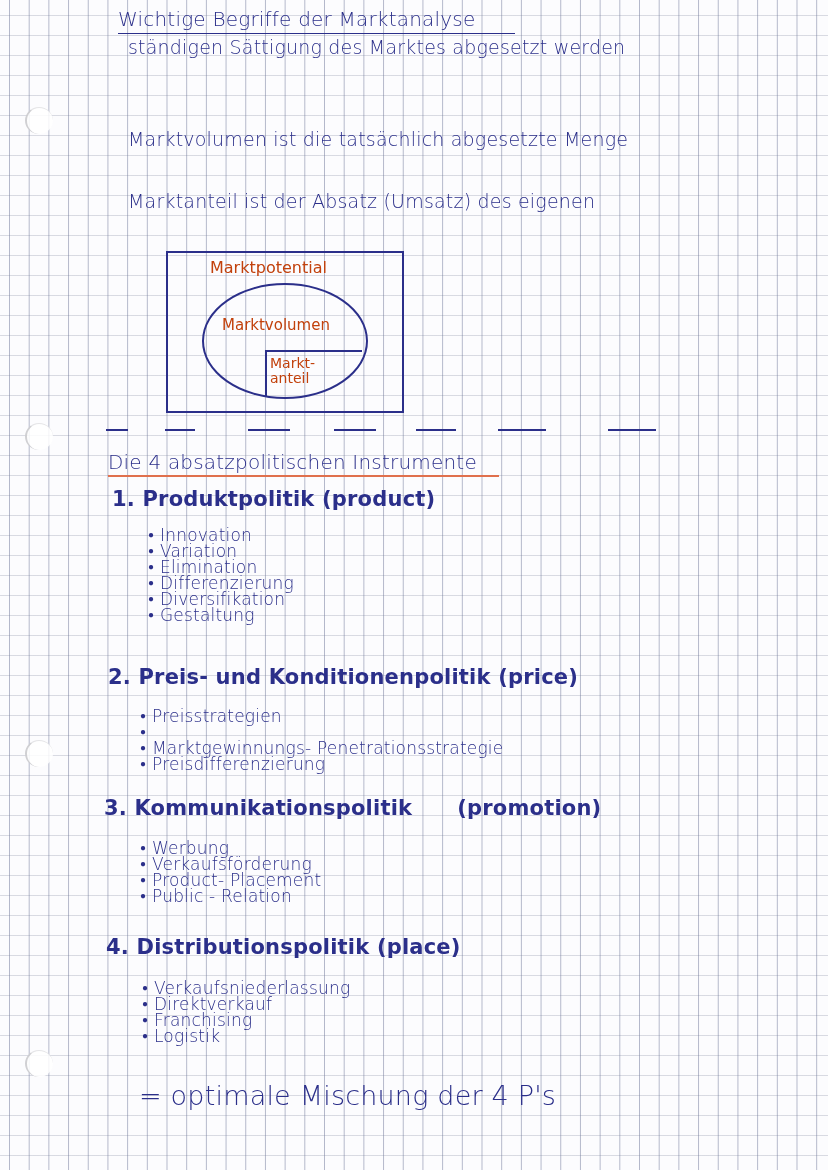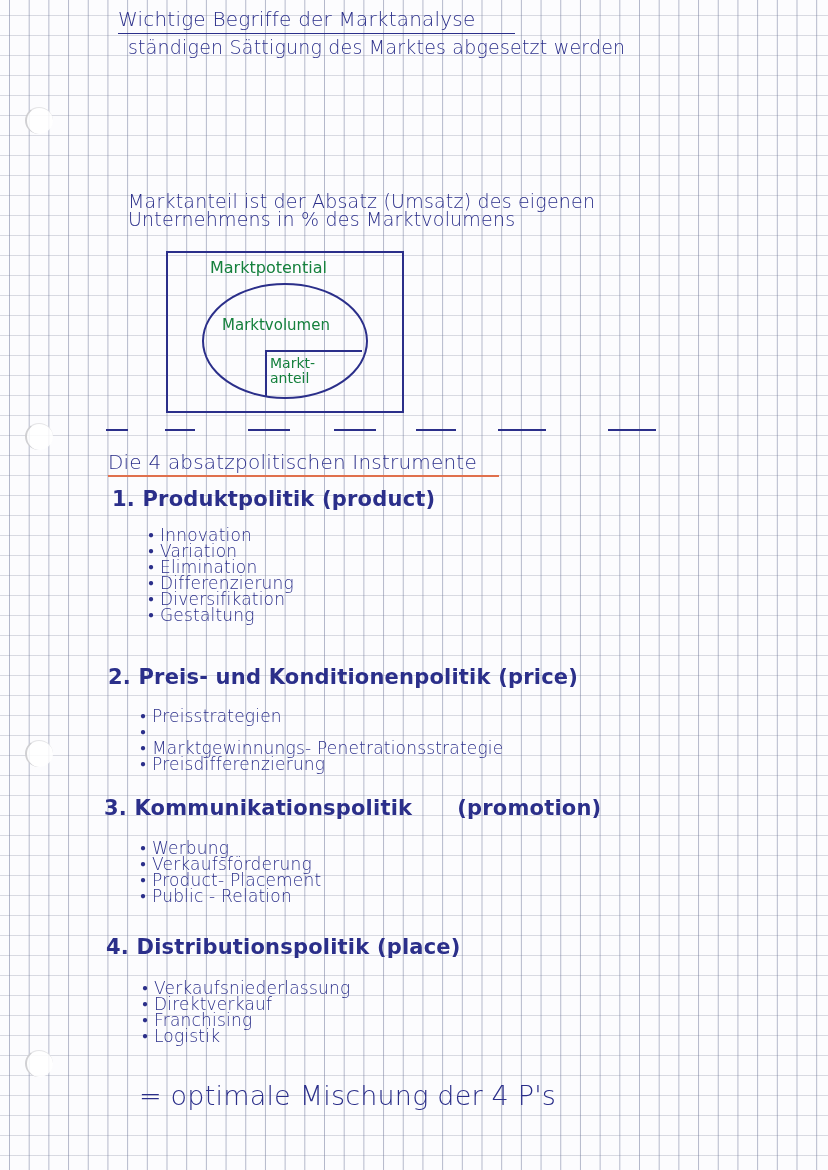--- a/index.html
+++ b/index.html
@@ -77,21 +77,21 @@
     left: 265px; top: 350px;
     width: 95px; height: 44px;
     border-left: 2px solid #2b2f8a;
     border-top: 2px solid #2b2f8a;
     border-bottom-right-radius: 55px 40px;
     overflow: hidden;
   }
   .dlabel {
     position: absolute;
     font-size: 15px;
-    color: #15803d;
+    color: #c2410c;
     white-space: nowrap;
   }
 
   .dash {
     position: absolute;
     top: 429px;
     height: 2px;
     background: #2b2f8a;
   }
 
@@ -134,25 +134,25 @@
 <div class="punch-hole" style="top:740px"></div>
 <div class="punch-hole" style="top:1050px"></div>
 
 <div class="ink title">Wichtige Begriffe der Marktanalyse</div>
 
 <div class="ink para" style="left:128px; top:38px;">
   <div>ständigen Sättigung des Marktes abgesetzt werden</div>
 </div>
 
 <div class="ink para" style="left:128px; top:130px;">
+  <div>Marktvolumen ist die tatsächlich abgesetzte Menge</div>
 </div>
 
 <div class="ink para" style="left:128px; top:192px;">
   <div>Marktanteil ist der Absatz (Umsatz) des eigenen</div>
-  <div>Unternehmens in % des Marktvolumens</div>
 </div>
 
 <div>
   <div class="diagram-box"></div>
   <div class="diagram-ellipse"></div>
   <div class="diagram-share"></div>
   <div class="dlabel" style="left:210px; top:258px; font-size:16px;">Marktpotential</div>
   <div class="dlabel" style="left:222px; top:316px;">Marktvolumen</div>
   <div class="dlabel" style="left:270px; top:356px; line-height:15px; font-size:14px;">
     <div>Markt-</div>

